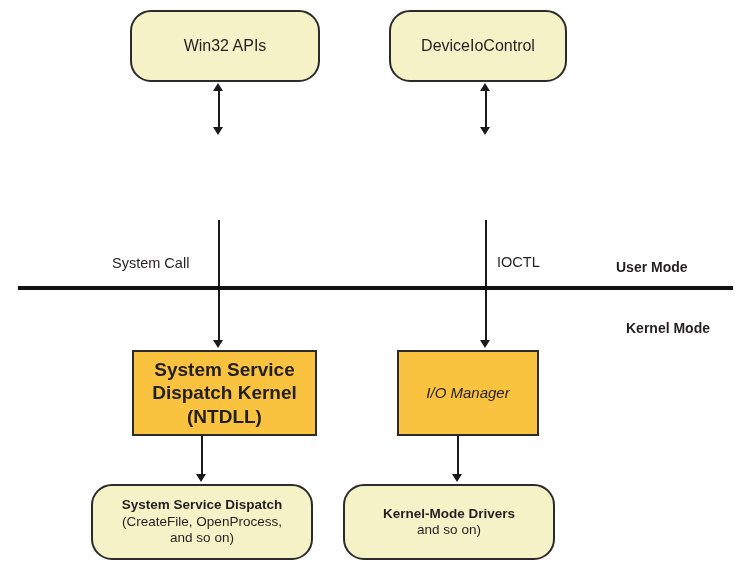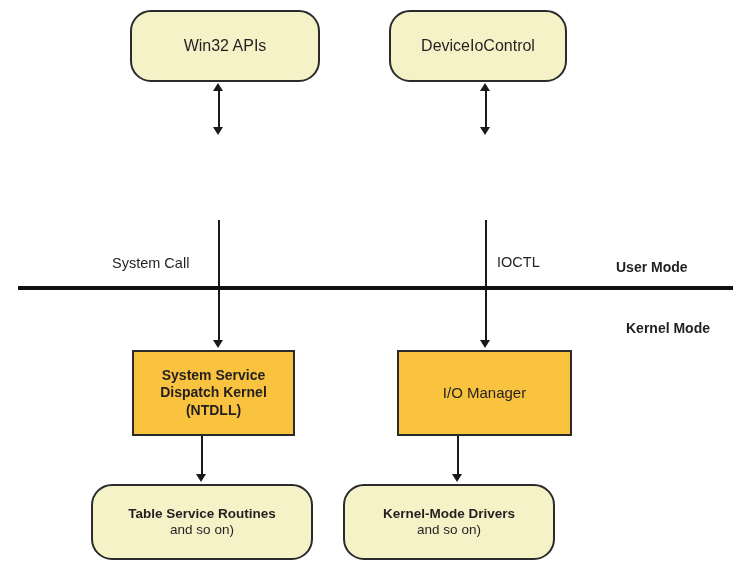--- a/index.html
+++ b/index.html
@@ -35,22 +35,22 @@
   .box.cream  { background: #f5f2c8; border-radius: 21px; }
   .box.orange { background: #f9c23f; }
 
   .box .line      { display: block; white-space: nowrap; }
   .box .line.bold { font-weight: bold; }
 
   
   #box-win32api      { left:130px; top:10px;  width:190px; height:72px;  font-size:16px; }
   #box-deviceiocontrol{ left:389px; top:10px;  width:178px; height:72px;  font-size:16px; }
   #box-ntdll         { left:47px;  top:135px; width:625px; height:85px;  font-size:16px; }
-  #box-ssdt          { left:132px; top:350px; width:163px; height:86px;  font-size:14px; }
-  #box-iomanager     { left:397px; top:350px; width:175px; height:86px;  font-size:15px; }
+  #box-ssdt          { left:132px; top:350px; width:185px; height:86px;  font-size:19px; }
+  #box-iomanager     { left:397px; top:350px; width:142px; height:86px;  font-size:15px;font-style:italic; }
   #box-ssroutines    { left:91px;  top:484px; width:222px; height:76px;  font-size:13.5px; }
   #box-kmdrivers     { left:343px; top:484px; width:212px; height:76px;  font-size:13.5px; }
 
   
   .vline {
     position: absolute;
     width: 0;
     border-left: 2px solid #1a1a1a;
   }
   .arrow-head {
@@ -129,21 +129,22 @@
     <span class="line">I/O Manager</span>
   </div>
 
   <div class="vline" style="left:201px; top:436px; height:40px;"></div>
   <div class="arrow-head down" style="left:196px; top:474px;"></div>
 
   <div class="vline" style="left:457px; top:436px; height:40px;"></div>
   <div class="arrow-head down" style="left:452px; top:474px;"></div>
 
   <div class="box cream" id="box-ssroutines">
-    <span class="line bold">Table Service Routines</span>
+    <span class="line bold">System Service Dispatch</span>
+    <span class="line">(CreateFile, OpenProcess,</span>
     <span class="line">and so on)</span>
   </div>
 
   <div class="box cream" id="box-kmdrivers">
     <span class="line bold">Kernel-Mode Drivers</span>
     <span class="line">and so on)</span>
   </div>
 
 </div>
 

